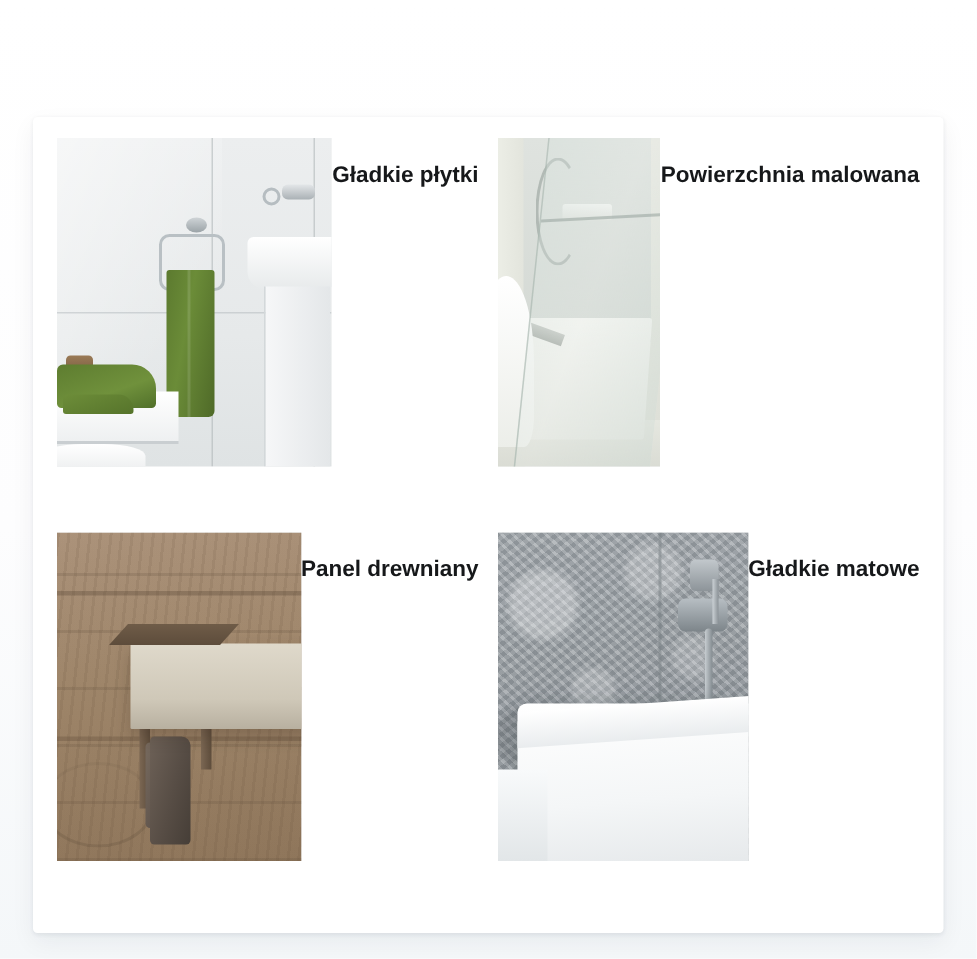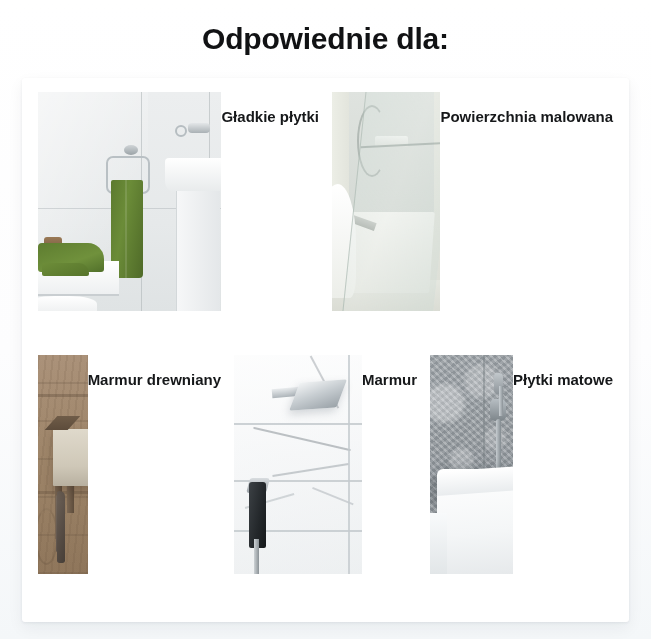--- a/index.html
+++ b/index.html
@@ -488,21 +488,20 @@
     position:absolute; right: 12%; top: 14%;
     width: 4px; height: 14%;
     background: linear-gradient(90deg,#cbd1d5,#8b9297);
   }
 </style>
 </head>
 <body>
 
 <div class="page">
 
-  <h1 class="section-title">Odpowiednie dla:</h1>
 
   <div class="grid-card">
     <div class="grid">
 
       <div class="grid-row">
 
         <div class="cell">
           <div class="thumb">
             <div class="scene s1">
               <div class="tile-sheen"></div>
@@ -556,59 +555,38 @@
               <div class="grain-a"></div>
               <div class="grain-b"></div>
               <div class="swirl"></div>
               <div class="rail"></div>
               <div class="rail2"></div>
               <div class="towel4b"></div>
               <div class="towel4"></div>
               <div class="counter4"></div>
             </div>
           </div>
-          <div class="caption">Marmur drewniany</div>
+          <div class="caption">Panel drewniany</div>
         </div>
 
-        <div class="cell">
-          <div class="thumb">
-            <div class="scene s5">
-              <div class="vein1"></div>
-              <div class="vein2"></div>
-              <div class="vein3"></div>
-              <div class="vein4"></div>
-              <div class="vein5"></div>
-              <div class="seam a"></div>
-              <div class="seam b"></div>
-              <div class="seam c"></div>
-              <div class="seam-v"></div>
-              <div class="head-arm"></div>
-              <div class="head"></div>
-              <div class="hs-head"></div>
-              <div class="handshower"></div>
-              <div class="hs-hose"></div>
-            </div>
-          </div>
-          <div class="caption">Marmur</div>
-        </div>
 
         <div class="cell">
           <div class="thumb">
             <div class="scene s6">
               <div class="mottle"></div>
               <div class="tile-seam"></div>
               <div class="hs-holder"></div>
               <div class="mixer"></div>
               <div class="hose6"></div>
               <div class="hose6b"></div>
               <div class="bath"></div>
               <div class="bath-rim"></div>
               <div class="bath-front"></div>
             </div>
           </div>
-          <div class="caption">Płytki matowe</div>
+          <div class="caption">Gładkie matowe</div>
         </div>
 
       </div>
 
     </div>
   </div>
 </div>
 
 </body></html>

